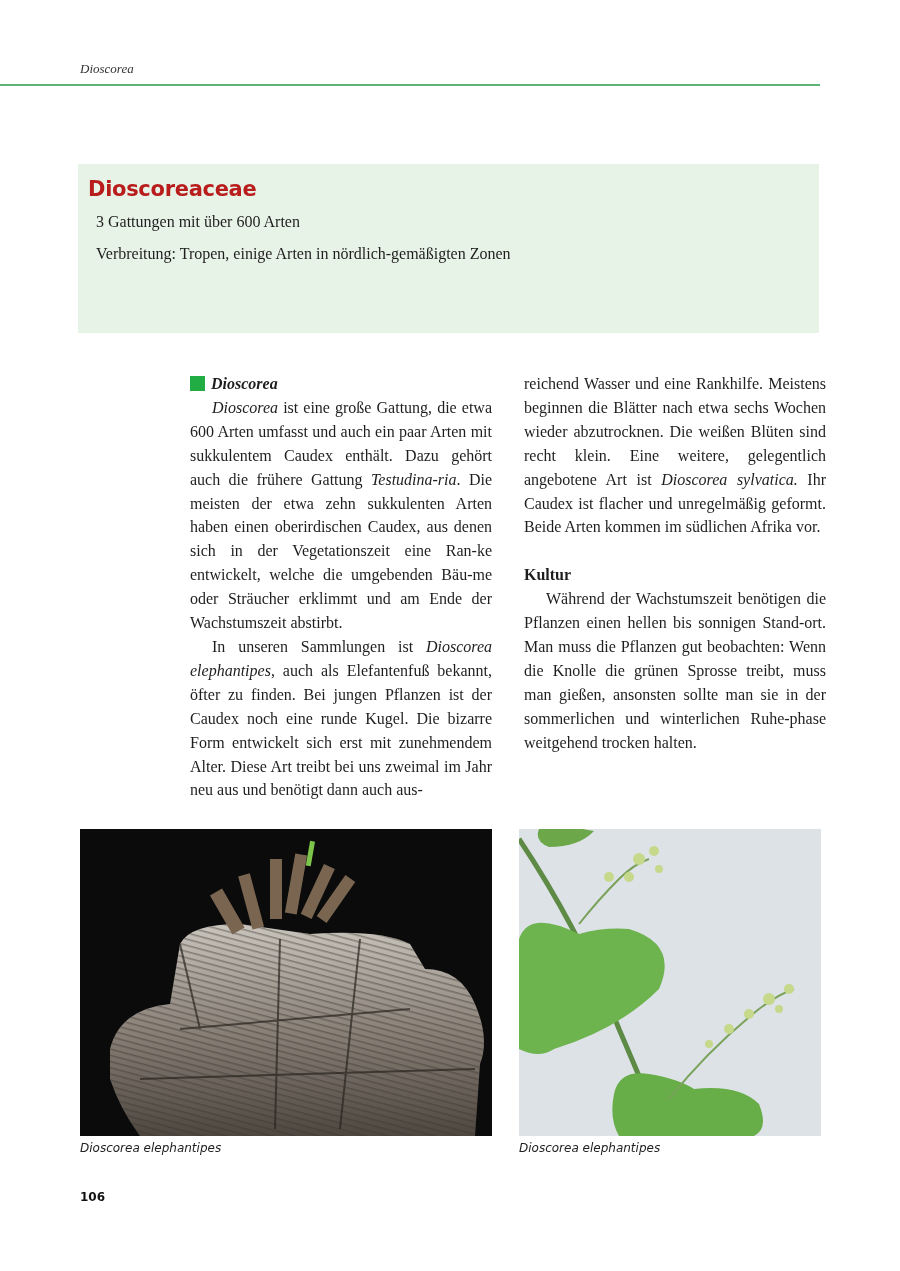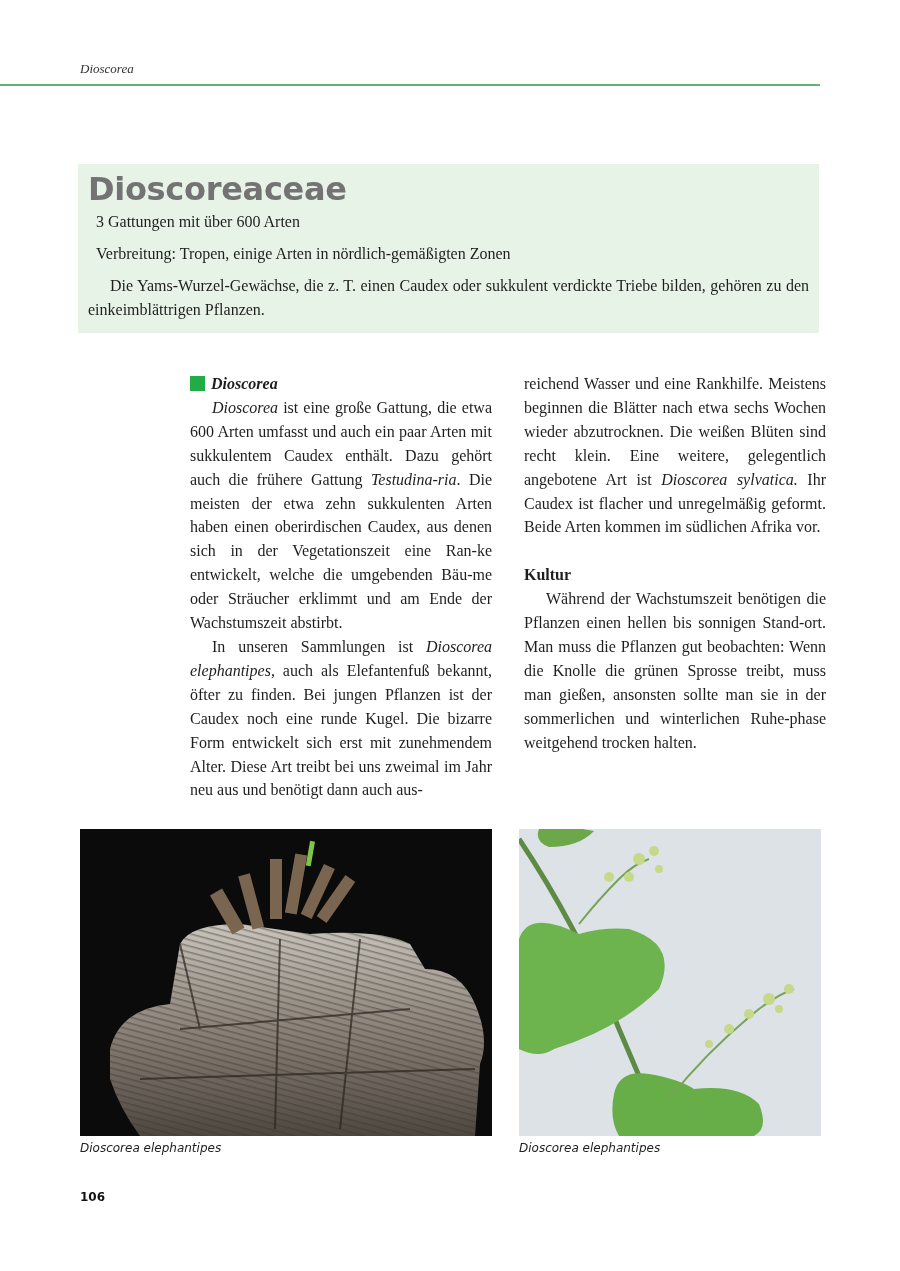--- a/index.html
+++ b/index.html
@@ -5,22 +5,22 @@
   html, body { margin: 0; padding: 0; background: #ffffff; }
   body { width: 900px; height: 1271px; position: relative; overflow: hidden;
          font-family: "Liberation Serif", "DejaVu Serif", serif; color: #1e1e1e; }
 
   .running-head { position: absolute; left: 80px; top: 61px; font-size: 13px;
                   font-style: italic; color: #333; }
   .rule { position: absolute; left: 0; top: 84px; width: 820px; height: 2px; background: #5bb478; }
 
   .family-box { position: absolute; left: 78px; top: 164px; width: 741px; height: 169px;
                 background: #e8f3e8; box-sizing: border-box; padding: 8px 10px 0 10px; }
-  .family-title { font-family: "DejaVu Sans", "Liberation Sans", sans-serif; font-size: 32px;
-                  color: #737373; margin: 0; line-height: 34px; letter-spacing: -0.3px; }
+  .family-title { font-family: "DejaVu Sans", "Liberation Sans", sans-serif; font-size: 21px;
+                  color: #b91c1c; margin: 0; line-height: 34px; letter-spacing: -0.3px; }
   .family-line { font-size: 16px; line-height: 24px; margin: 8px; }
   .family-line.first { margin-top: 4px; }
   .family-desc { font-size: 16px; line-height: 24px; margin: 6px 0 0 0; text-indent: 22px;
                  text-align: justify; }
 
   .col { position: absolute; font-size: 16px; line-height: 23.9px; text-align: justify;
          hyphens: manual; }
   .col-left { left: 190px; top: 372px; width: 302px; }
   .col-right { left: 524px; top: 372px; width: 302px; }
   .col p { margin: 0; }
@@ -46,21 +46,20 @@
 </head>
 <body>
 
 <div class="running-head">Dioscorea</div>
 <div class="rule"></div>
 
 <div class="family-box">
   <h1 class="family-title">Dioscoreaceae</h1>
   <p class="family-line first">3 Gattungen mit über 600 Arten</p>
   <p class="family-line">Verbreitung: Tropen, einige Arten in nördlich-gemäßigten Zonen</p>
-  <p class="family-desc">Die Yams-Wurzel-Gewächse, die z. T. einen Caudex oder sukkulent verdickte Triebe bilden, gehören zu den einkeimblättrigen Pflanzen.</p>
 </div>
 
 <div class="col col-left">
   <p class="section-head">
     <span class="green-square"></span>
     <span>Dioscorea</span>
   </p>
   <p class="indent"><i>Dioscorea</i><span> ist eine große Gattung, die etwa 600 Arten umfasst und auch ein paar Arten mit sukkulentem Caudex enthält. Dazu gehört auch die frühere Gattung </span><i>Testudina-ria</i><span>. Die meisten der etwa zehn sukkulenten Arten haben einen oberirdischen Caudex, aus denen sich in der Vegetationszeit eine Ran-ke entwickelt, welche die umgebenden Bäu-me oder Sträucher erklimmt und am Ende der Wachstumszeit abstirbt.</span></p>
   <p class="indent"><span>In unseren Sammlungen ist </span><i>Dioscorea elephantipes</i><span>, auch als Elefantenfuß bekannt, öfter zu finden. Bei jungen Pflanzen ist der Caudex noch eine runde Kugel. Die bizarre Form entwickelt sich erst mit zunehmen­dem Alter. Diese Art treibt bei uns zweimal im Jahr neu aus und benötigt dann auch aus-</span></p>
 </div>

